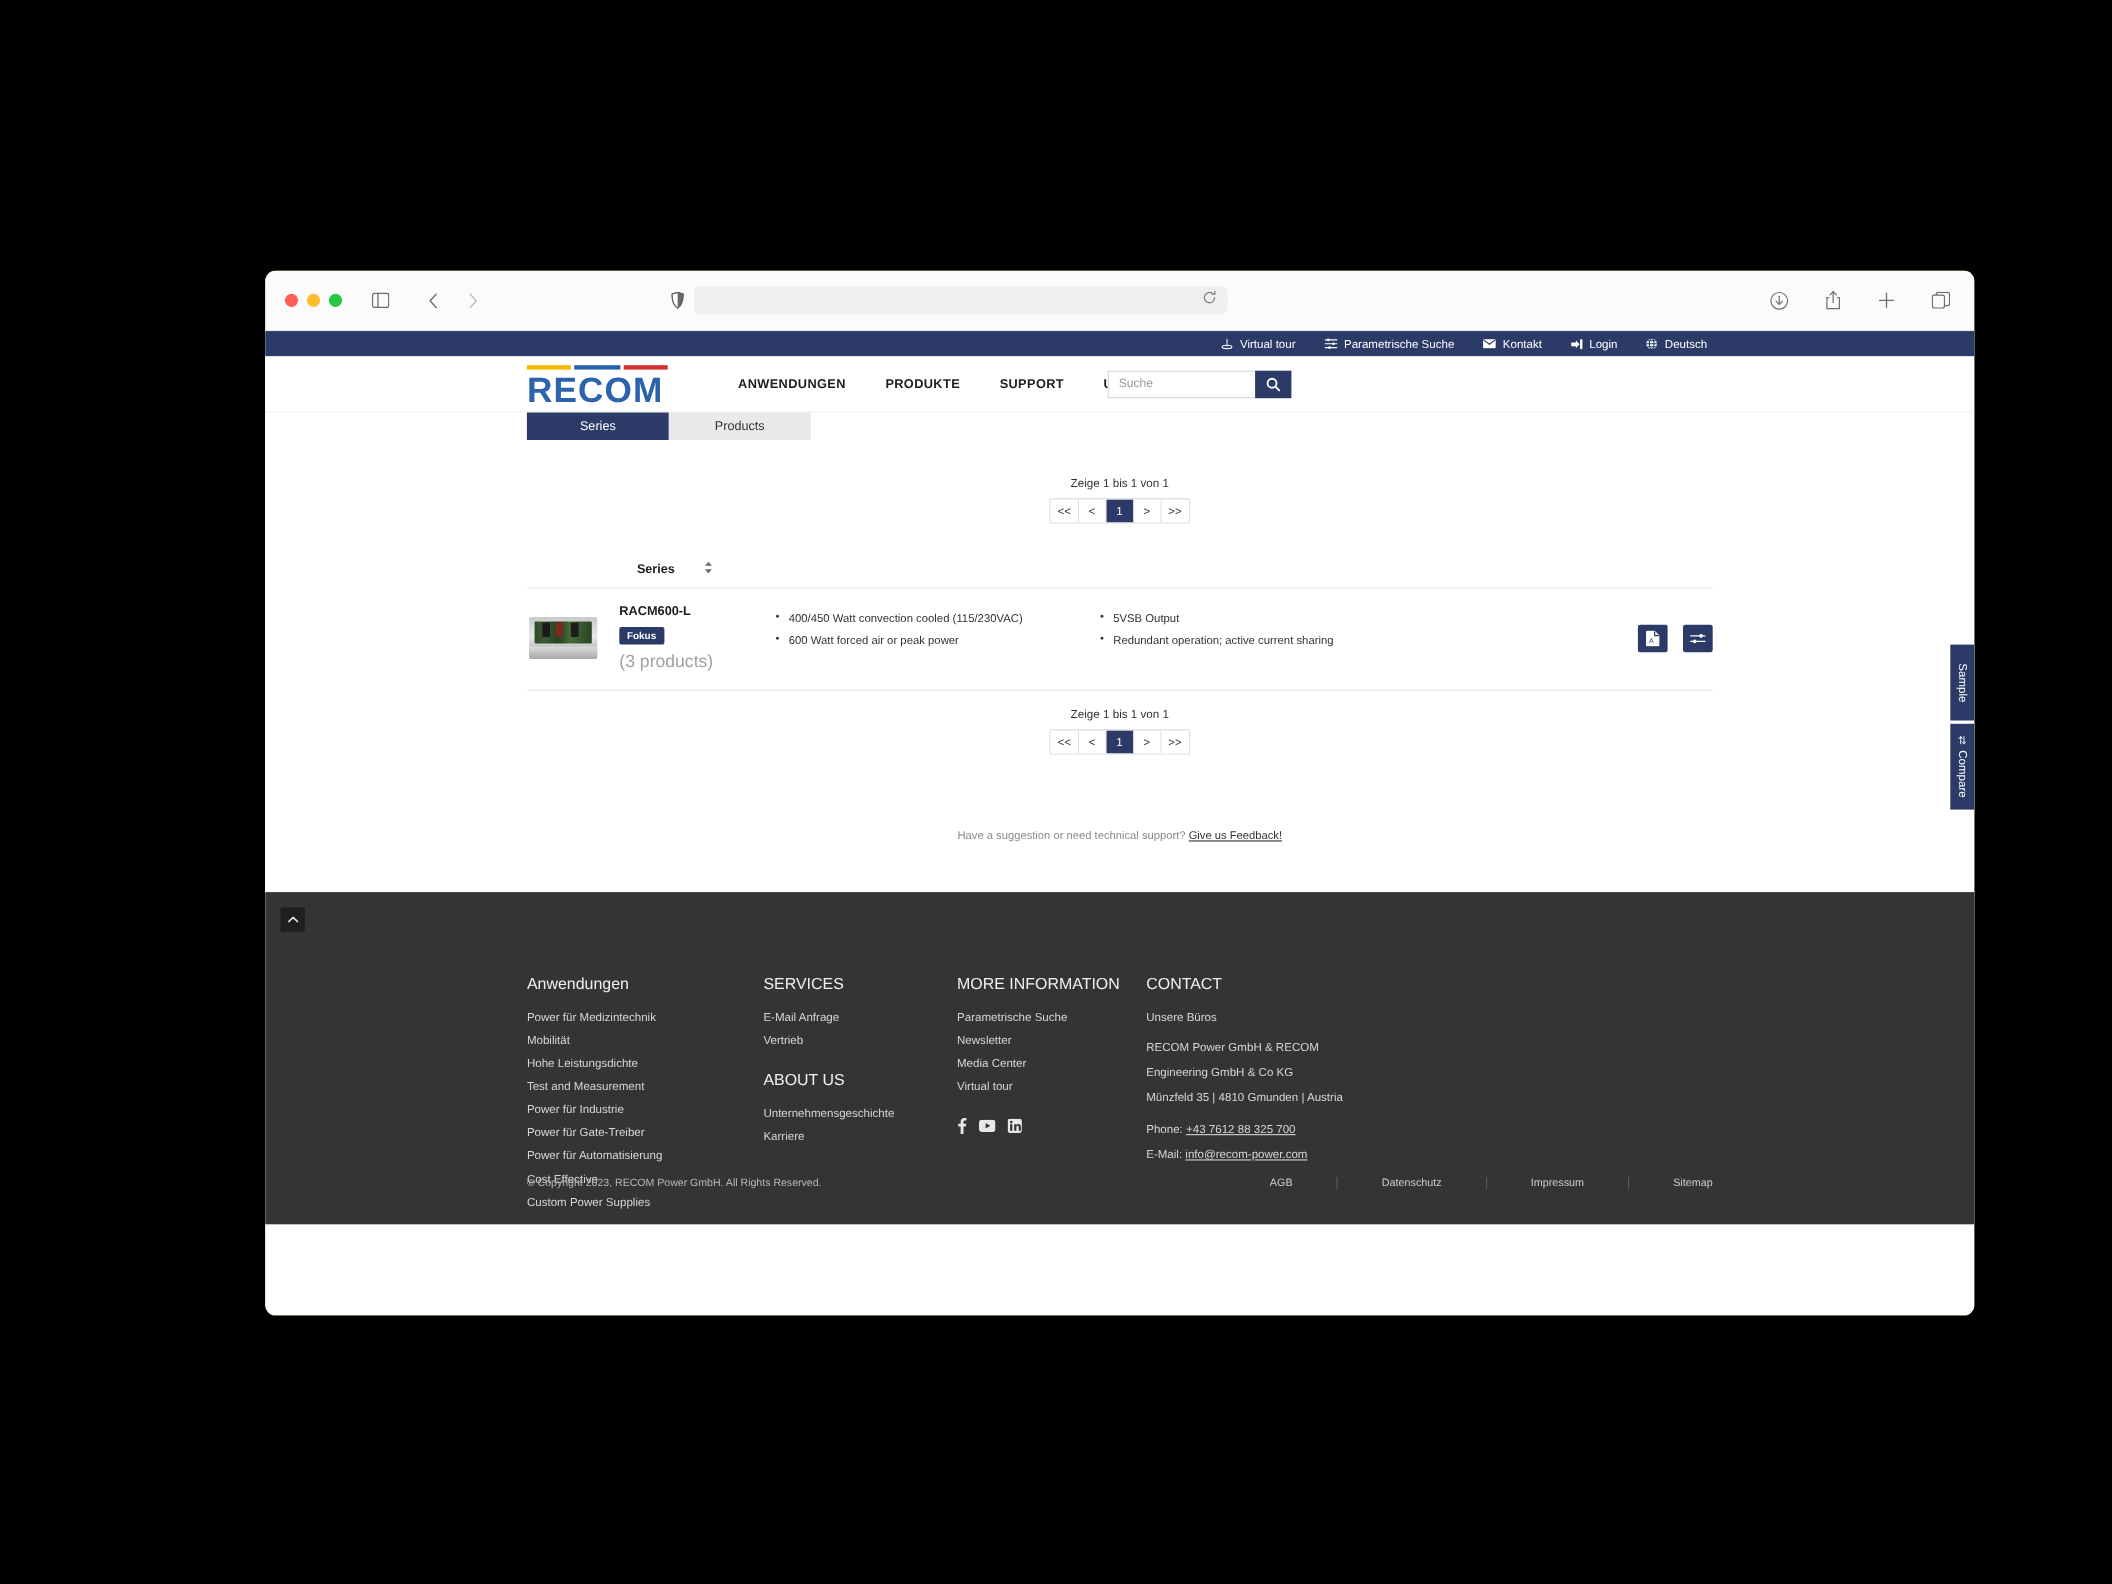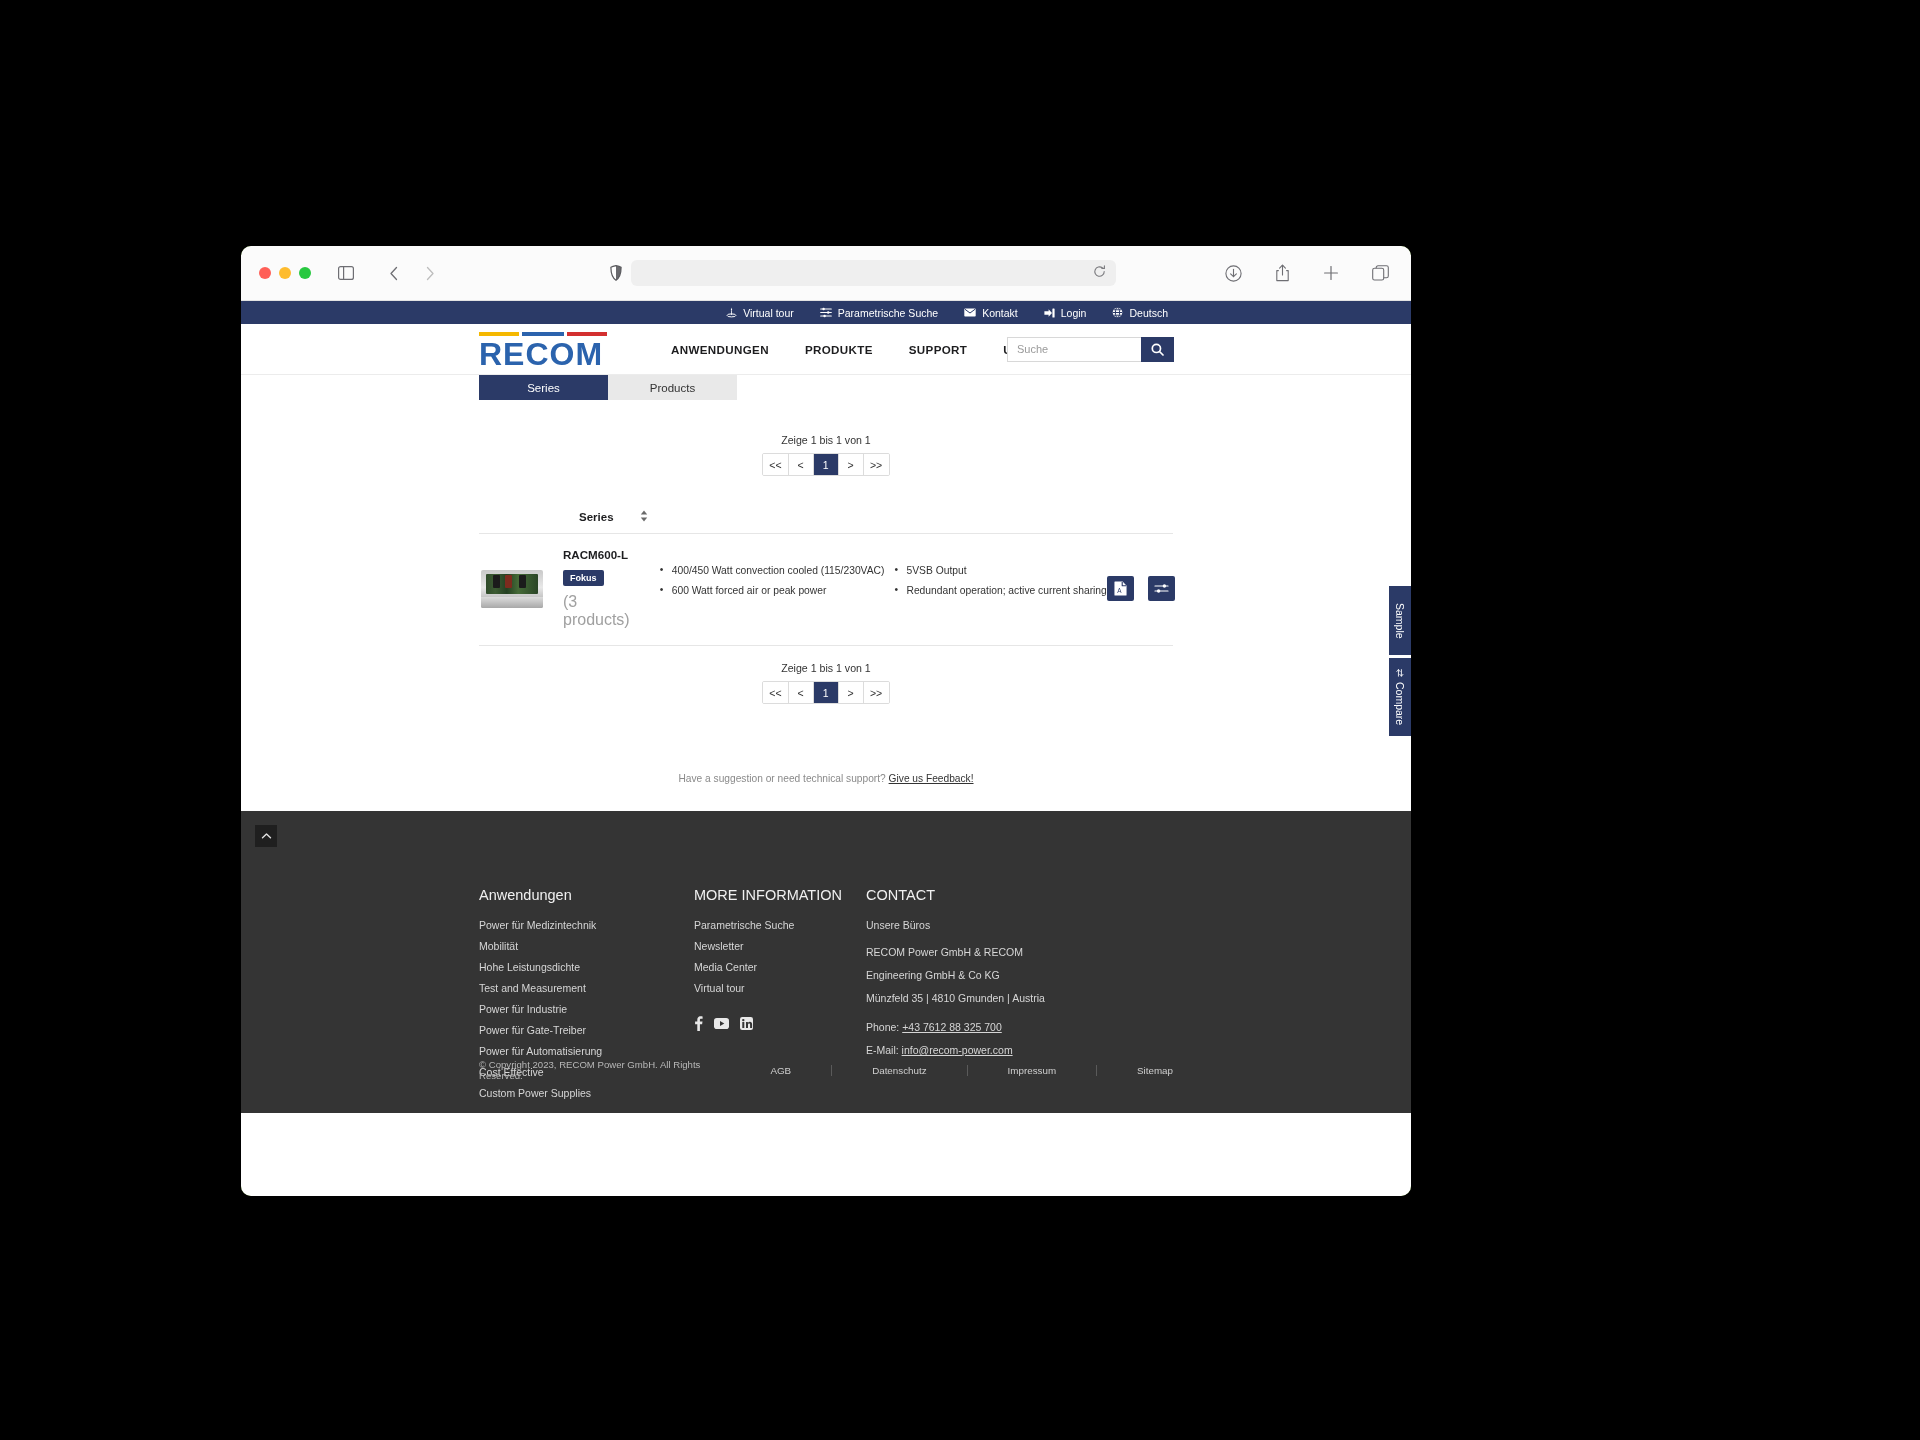--- a/index.html
+++ b/index.html
@@ -8,21 +8,21 @@
     width: 1920px; height: 1440px;
     background: #000;
     font-family: "Liberation Sans", sans-serif;
     overflow: hidden;
   }
 
   
   #browser-window {
     position: absolute;
     left: 241px; top: 246px;
-    width: 1170px; height: 950px;
+    width: 1554px; height: 950px;
     background: #4d7c0f;
     border-radius: 10px;
     overflow: hidden;
     box-shadow: 0 10px 40px rgba(0,0,0,.5);
     display: flex; flex-direction: column;
   }
 
   
   #browser-toolbar {
     height: 55px; flex: 0 0 55px;
@@ -611,20 +611,28 @@
           <a class="flink" href="#">Mobilität</a>
           <a class="flink" href="#">Hohe Leistungsdichte</a>
           <a class="flink" href="#">Test and Measurement</a>
           <a class="flink" href="#">Power für Industrie</a>
           <a class="flink" href="#">Power für Gate-Treiber</a>
           <a class="flink" href="#">Power für Automatisierung</a>
           <a class="flink" href="#">Cost Effective</a>
           <a class="flink" href="#">Custom Power Supplies</a>
         </div>
 
+        <div class="fcol-2">
+          <div class="fcol-title">SERVICES</div>
+          <a class="flink" href="#">E-Mail Anfrage</a>
+          <a class="flink" href="#">Vertrieb</a>
+          <div class="fcol-title spaced">ABOUT US</div>
+          <a class="flink" href="#">Unternehmensgeschichte</a>
+          <a class="flink" href="#">Karriere</a>
+        </div>
 
         <div class="fcol-3">
           <div class="fcol-title">MORE INFORMATION</div>
           <a class="flink" href="#">Parametrische Suche</a>
           <a class="flink" href="#">Newsletter</a>
           <a class="flink" href="#">Media Center</a>
           <a class="flink" href="#">Virtual tour</a>
           <div id="social-row">
             <span class="sicon">
               <svg width="9" height="15" viewBox="0 0 9 15" fill="currentColor">

